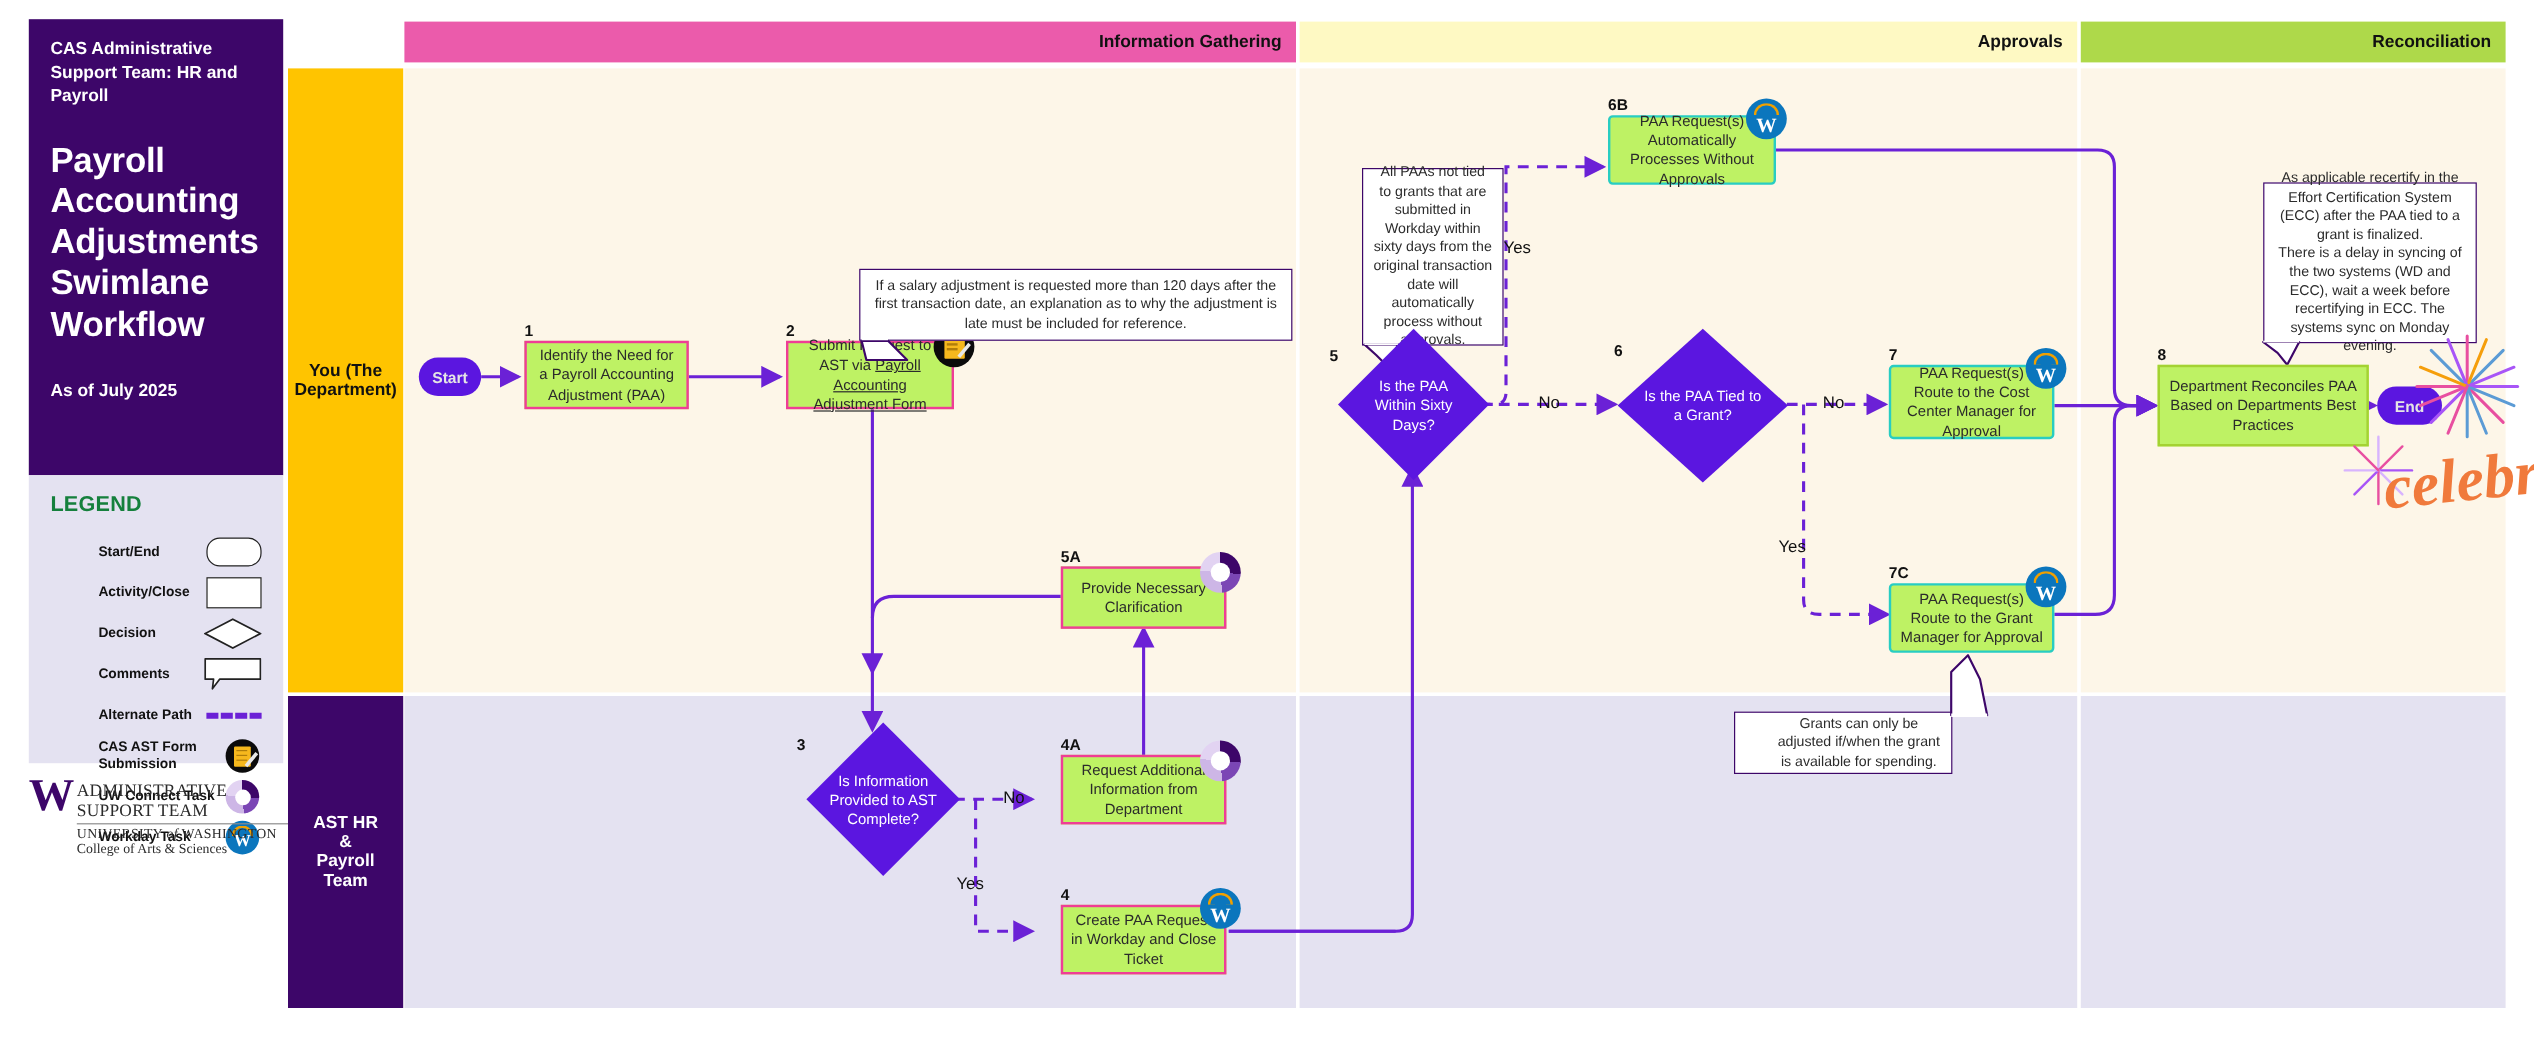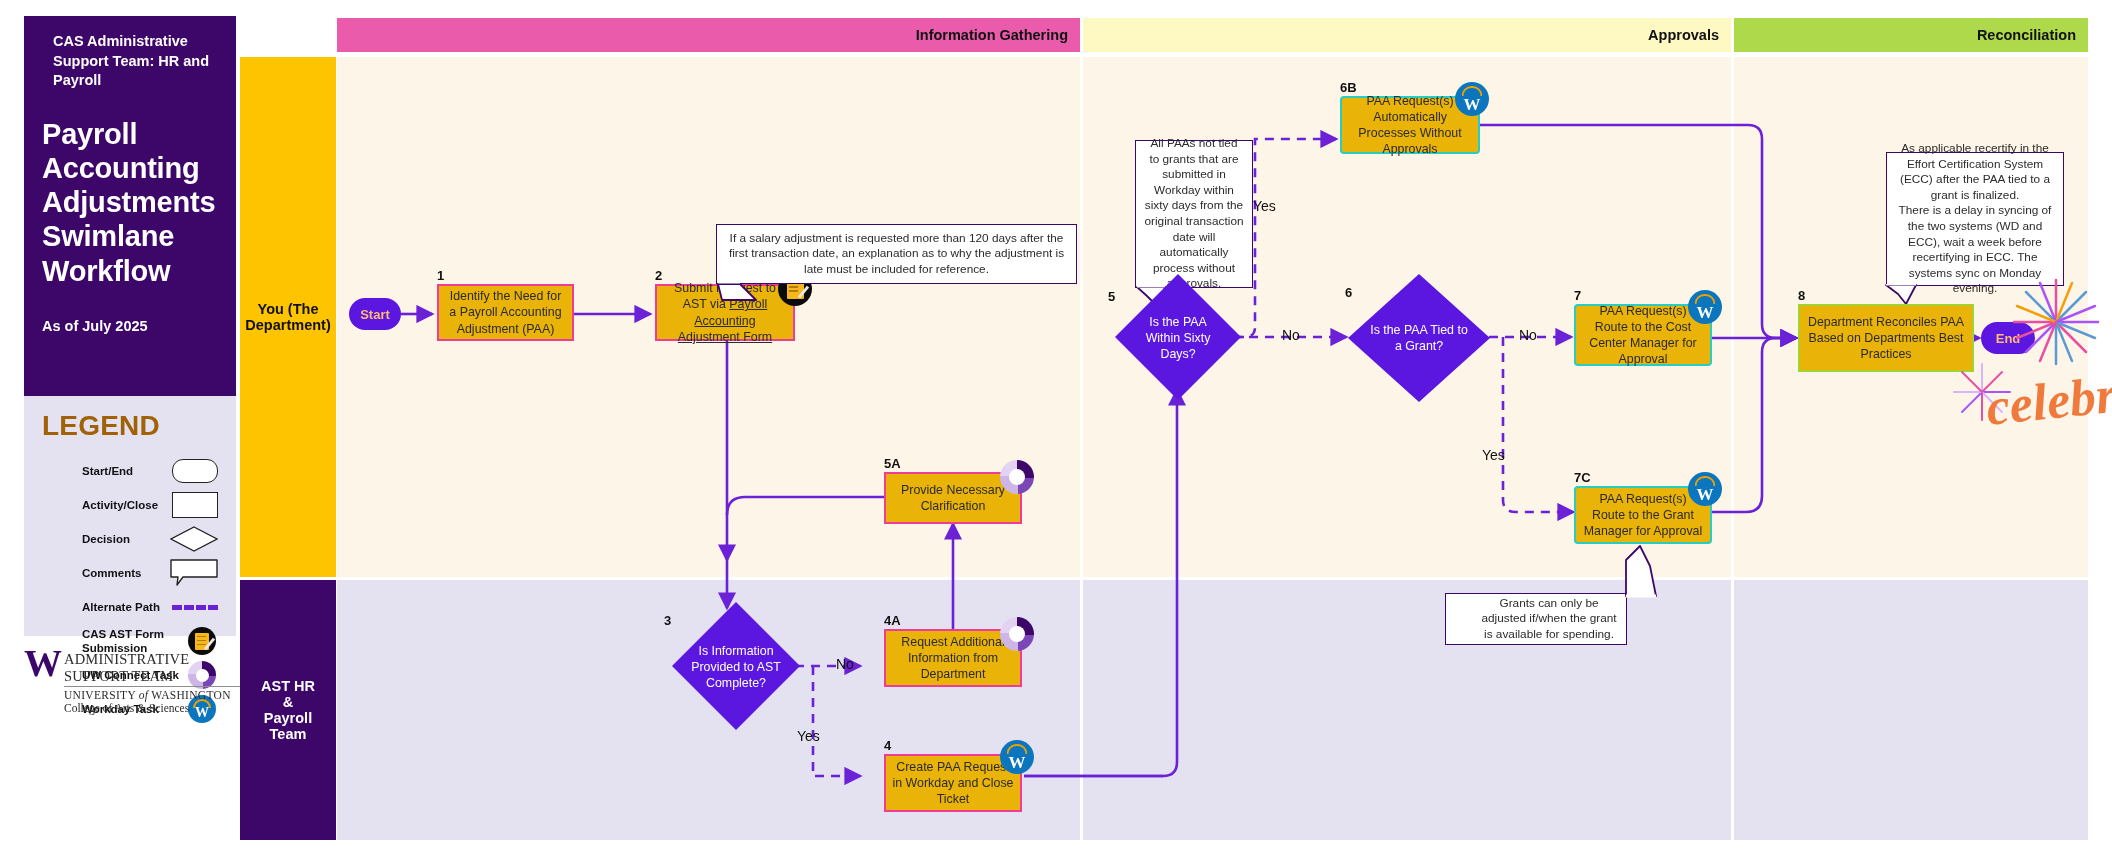--- a/index.html
+++ b/index.html
@@ -1,26 +1,26 @@
 <!DOCTYPE html>
 <html><head>
 <meta charset="utf-8">
 <style>
   html,body{margin:0;padding:0;background:#ffffff;}
   body{width:2112px;height:864px;font-family:"Liberation Sans",sans-serif;position:relative;overflow:hidden;}
   .abs{position:absolute;}
 
   
   #title-panel{left:24px;top:16px;width:212px;height:380px;background:#3d0669;color:#fff;box-sizing:border-box;padding:16px 18px 12px 18px;}
-  #title-org{font-size:14.5px;font-weight:bold;line-height:1.35;margin-left:11px;}
+  #title-org{font-size:14.5px;font-weight:bold;line-height:1.35;}
   #title-main{font-size:29px;font-weight:bold;line-height:1.18;margin-top:26px;letter-spacing:-0.2px;}
   #title-date{font-size:14.5px;font-weight:bold;margin-top:30px;}
 
   #legend-panel{left:24px;top:396px;width:212px;height:240px;background:#e4e2f1;box-sizing:border-box;padding:14px 18px;}
-  #legend-title{font-size:28px;font-weight:bold;color:#a16207;letter-spacing:0.2px;margin-bottom:12px;}
+  #legend-title{font-size:18px;font-weight:bold;color:#15803d;letter-spacing:0.2px;margin-bottom:12px;}
   .legend-row{display:flex;align-items:center;height:34px;}
   .legend-label{font-size:11.5px;font-weight:bold;color:#111;width:104px;line-height:1.25;margin-left:40px;}
   .legend-art{flex:1;display:flex;align-items:center;justify-content:center;height:100%;}
   .lg-startend{width:44px;height:22px;border:1.4px solid #222;border-radius:11px;background:#fff;}
   .lg-task{width:44px;height:24px;border:1.4px solid #222;background:#fff;}
   .lg-dec-svg{display:block;}
   .lg-alt{width:46px;height:0;border-top:5px dashed #6b21d6;}
   .badge-form{width:28px;height:28px;border-radius:50%;background:#0b0b0b;display:flex;align-items:center;justify-content:center;}
   .badge-form .pg{width:14px;height:17px;background:#f6b81d;border-radius:1px;position:relative;}
   .badge-form .pg:before{content:"";position:absolute;left:2px;top:3px;width:9px;height:1.6px;background:#b07d0a;box-shadow:0 4px 0 #b07d0a,0 8px 0 #b07d0a;}
@@ -45,27 +45,27 @@
   
   .phase{height:34px;display:flex;align-items:center;justify-content:flex-end;padding-right:12px;
          font-size:14.5px;font-weight:bold;color:#111;box-sizing:border-box;}
 
   
   .lane-label{display:flex;align-items:center;justify-content:center;text-align:center;
               font-size:14.5px;font-weight:bold;box-sizing:border-box;padding:0 20px;}
   .lane-bg{box-sizing:border-box;}
 
   
-  .node{box-sizing:border-box;background:#eab308;display:flex;align-items:center;justify-content:center;
+  .node{box-sizing:border-box;background:#bef264;display:flex;align-items:center;justify-content:center;
         text-align:center;font-size:12.4px;color:#2b2b2b;line-height:1.3;padding:4px 6px;}
   .node.pink{border:2px solid #ef3d96;}
   .node.teal{border:2px solid #28cdc2;border-radius:4px;}
   .node.green{border:2px solid #a4d233;}
   .stepnum{font-size:13px;font-weight:bold;color:#111;}
-  .terminator{border-radius:999px;background:#5b16e0;color:#fdba74;font-weight:bold;font-size:13px;
+  .terminator{border-radius:999px;background:#5b16e0;color:#e5e5e5;font-weight:bold;font-size:13px;
               display:flex;align-items:center;justify-content:center;}
   .diamond{display:flex;align-items:center;justify-content:center;text-align:center;color:#fff;
            font-size:12.4px;line-height:1.3;}
   .comment{box-sizing:border-box;background:#fff;border:1.8px solid #3d0669;font-size:11.8px;color:#2b2b2b;
            line-height:1.32;text-align:center;padding:6px 8px;display:flex;align-items:center;justify-content:center;}
   .edgelabel{font-size:14px;color:#111;background:transparent;}
   .u-link{text-decoration:underline;}
 
   svg.overlay{position:absolute;left:0;top:0;width:2112px;height:864px;pointer-events:none;}
   .celeb{font-family:"Liberation Serif",serif;font-style:italic;font-weight:bold;color:#f07a3c;}

